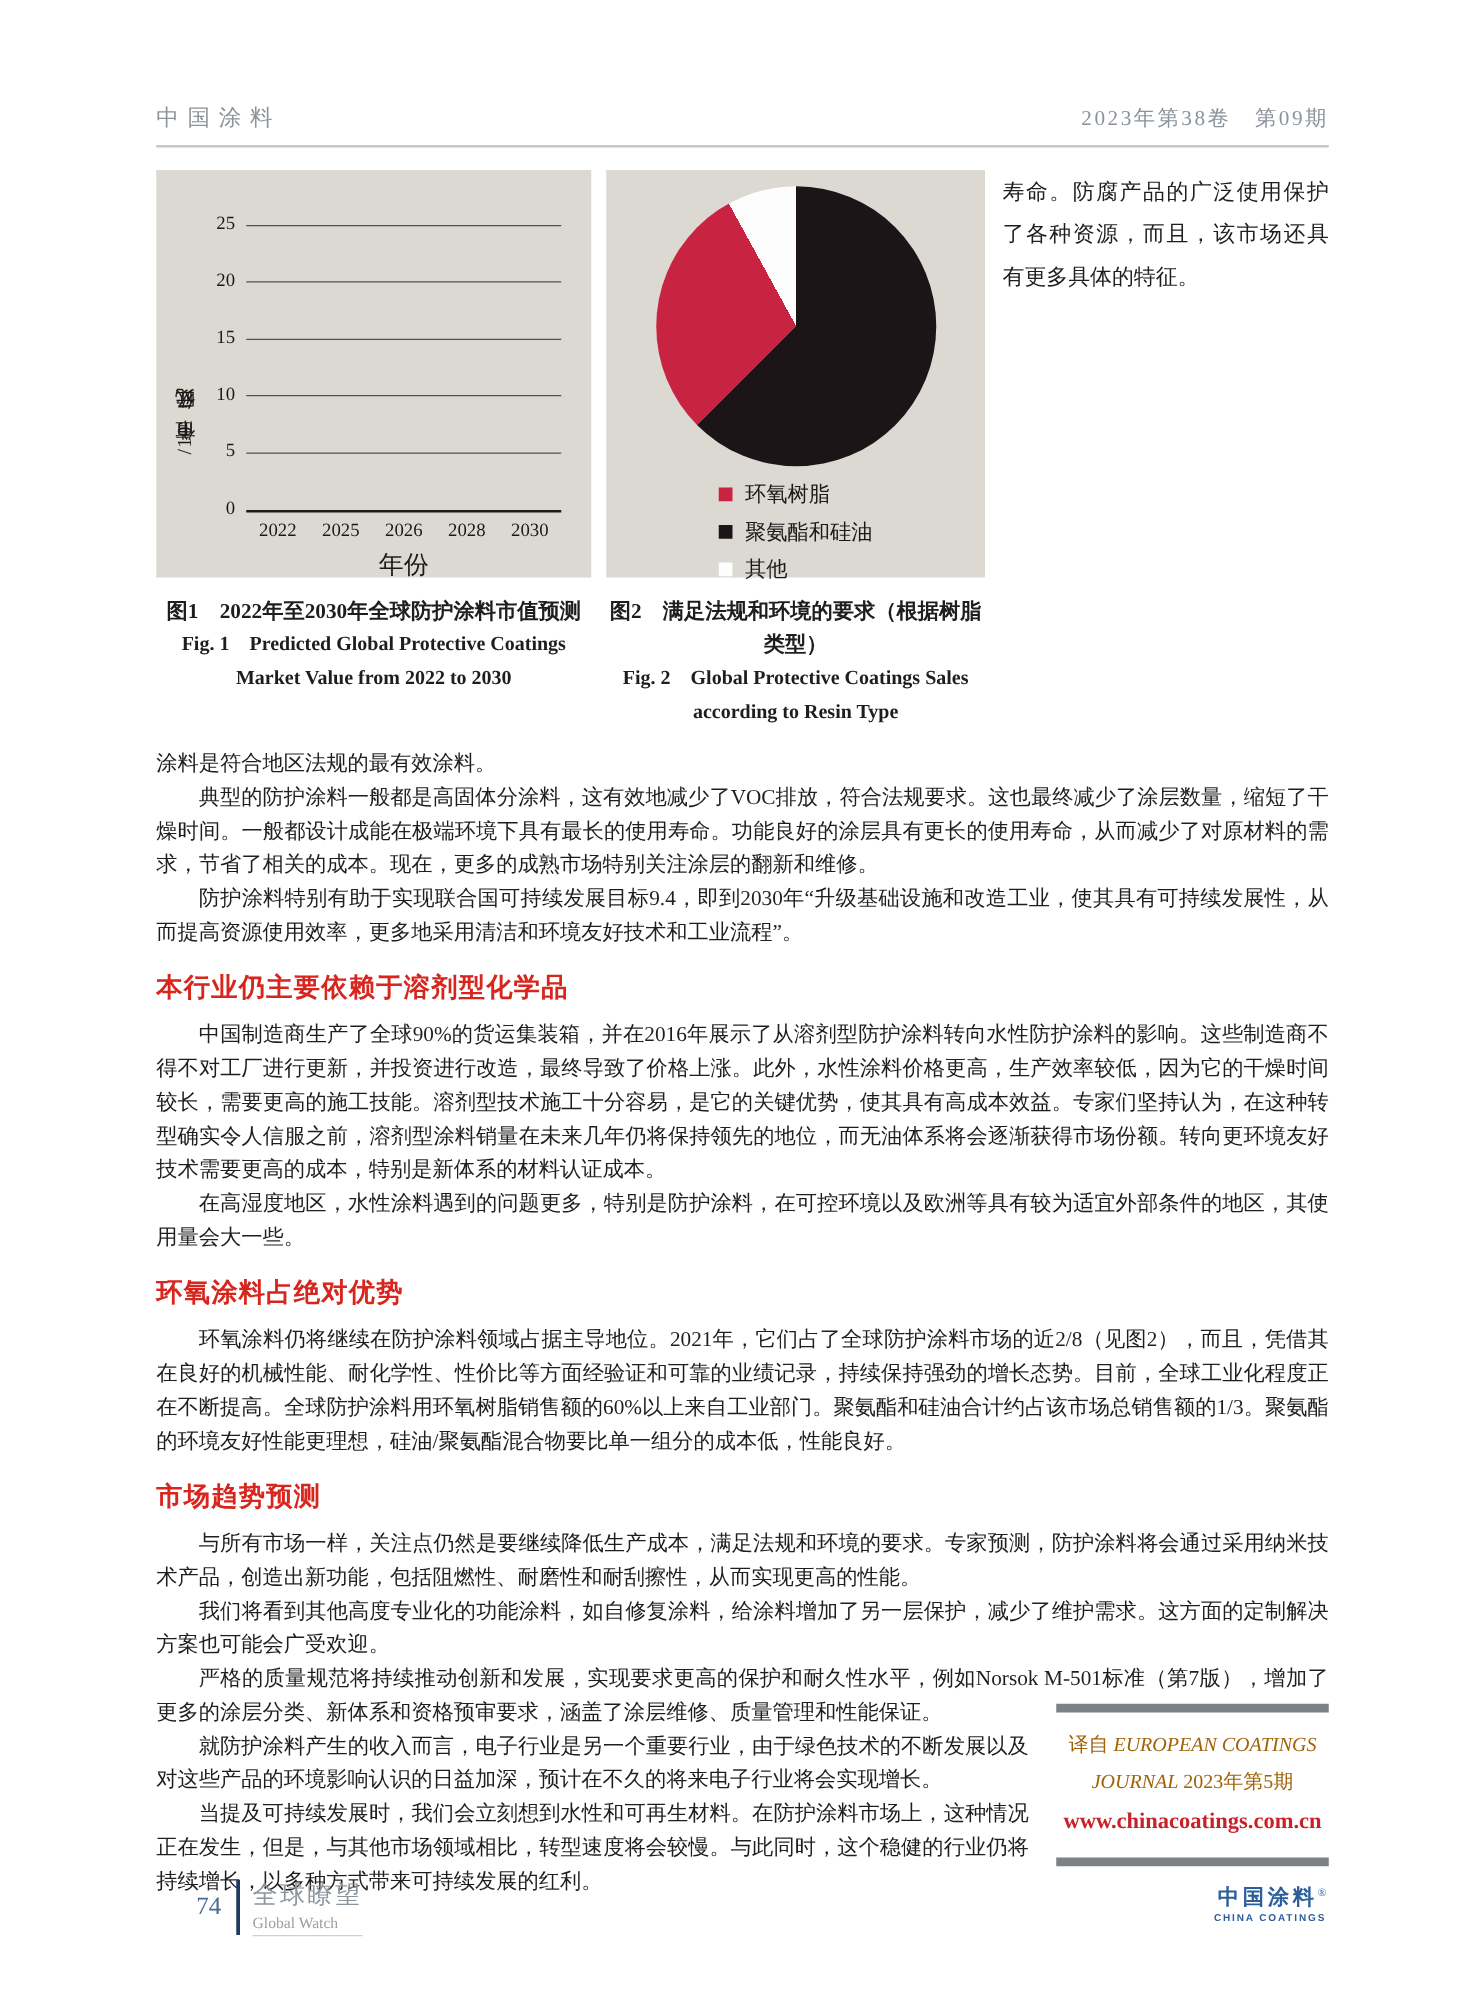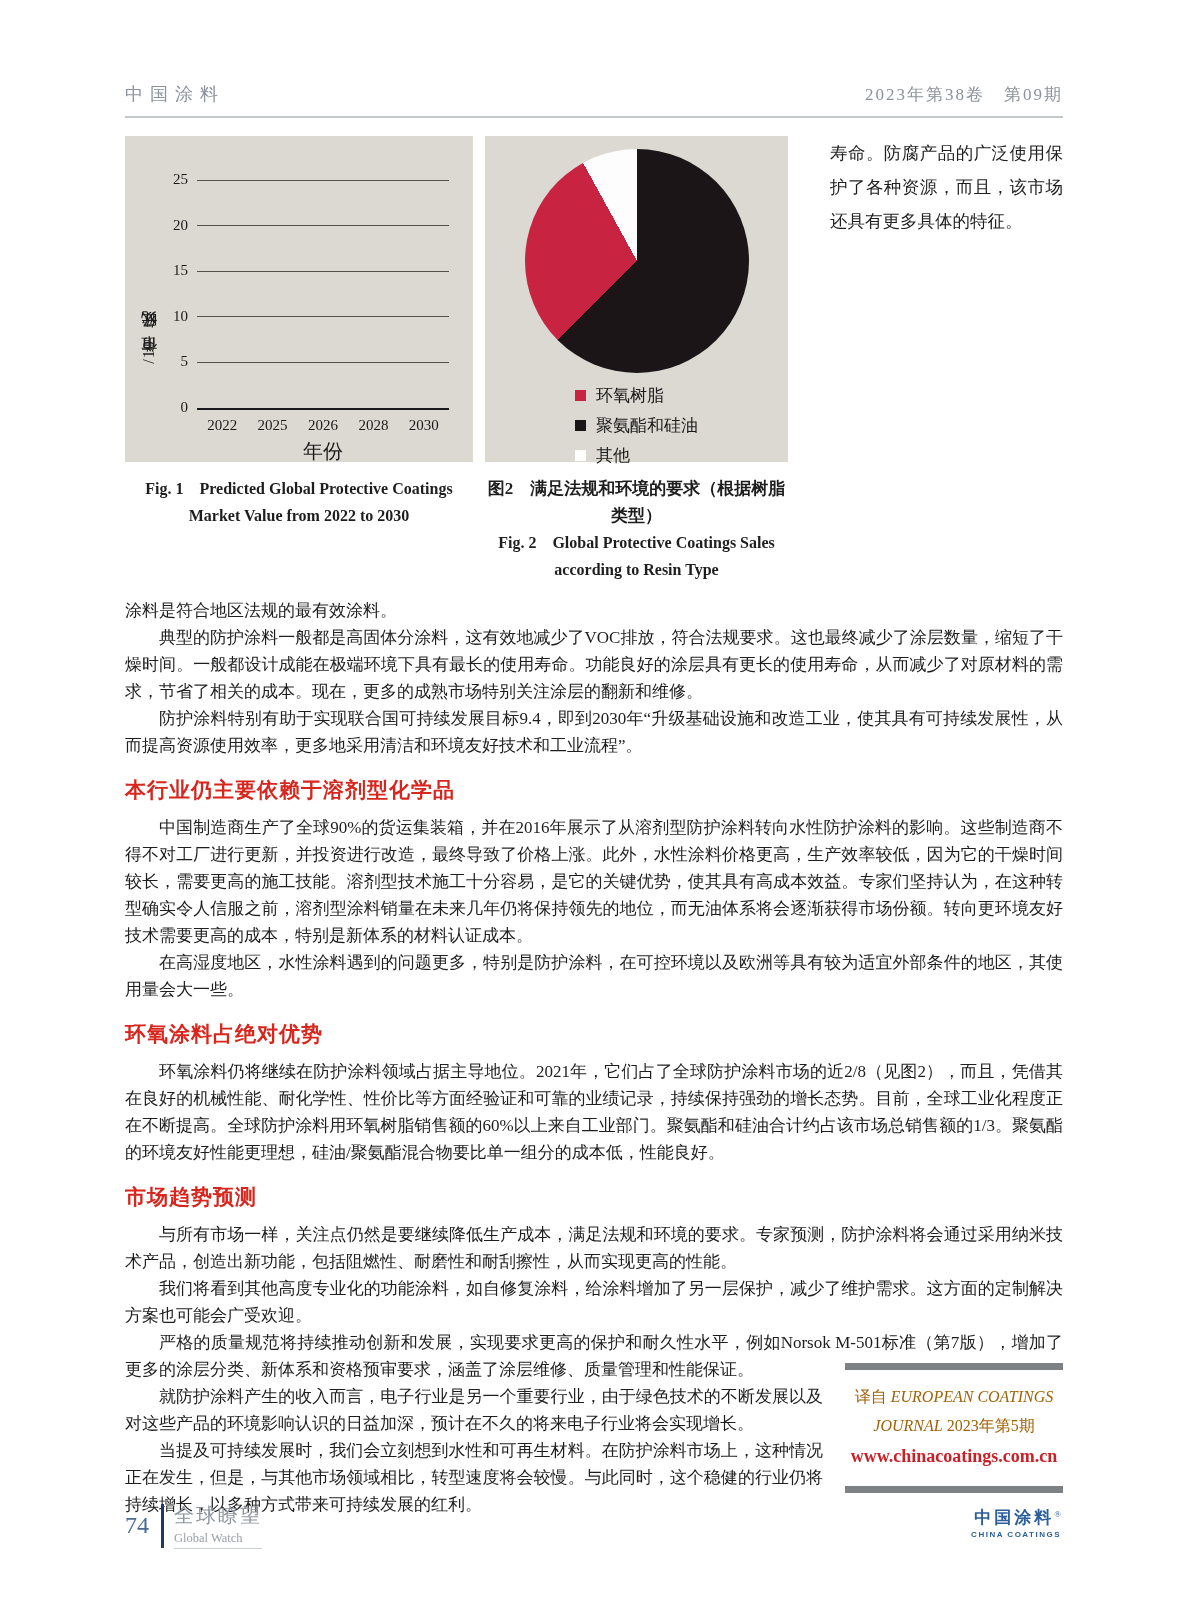--- a/index.html
+++ b/index.html
@@ -15,21 +15,21 @@
   
   .header { display:flex; justify-content:space-between; align-items:flex-end;
             margin-top:82px; padding-bottom:10px; border-bottom:2px solid #c3c8cb; }
   .header .jname { color:#8b939a; font-size:18px; letter-spacing:7px; }
   .header .issue { color:#8b939a; font-size:17px; letter-spacing:2px; }
 
   
   .figrow { display:flex; margin-top:18px; }
   .figblock1 { width:348px; }
   .figblock2 { width:303px; margin-left:12px; }
-  .rightcol  { flex:1; margin-left:42px; }
+  .rightcol  { flex:1; margin-left:14px; }
 
   .panel { background:#dbd9d1; height:326px; position:relative; }
 
   
   .barchart { position:absolute; left:72px; right:24px; top:44px; }
   .bar-plot { position:relative; height:230px; border-bottom:2px solid #1a1a1a; }
   .gridline { position:absolute; left:0; right:0; height:1px; background:#55524c; }
   .tick-label { position:absolute; right:calc(100% + 9px); font-size:15px; color:#1a1a1a; }
   .bars { position:absolute; left:0; right:0; top:0; bottom:0; display:flex; align-items:flex-end; }
   .bar-cell { flex:1; display:flex; justify-content:center; }
@@ -77,21 +77,21 @@
   .transbox .url { color:#ca2128; font-weight:bold; font-size:18px; line-height:32px; }
   .logo { text-align:right; margin-top:13px; padding-right:2px; }
   .logo .cn { color:#2b5e9b; font-weight:bold; font-size:17px; letter-spacing:3px;
               font-family:"Liberation Sans","DejaVu Sans",sans-serif; }
   .logo .reg { color:#2b5e9b; font-size:9px; vertical-align:super; }
   .logo .en { color:#2b5e9b; font-size:8px; letter-spacing:1.5px; font-weight:bold;
               font-family:"Liberation Sans","DejaVu Sans",sans-serif; margin-top:1px; }
 
   
   .footer { position:absolute; left:125px; top:1502px; display:flex; align-items:center; }
-  .footer .pagenum { font-size:24px; color:#4a6b94; margin-right:12px; }
+  .footer .pagenum { font-size:20px; color:#4a6b94; margin-right:12px;margin-left:32px; }
   .footer .divider { width:3px; height:44px; background:#1e3a63; margin-right:10px; }
   .footer .col .cn { font-size:20px; color:#8d959c; letter-spacing:2px; }
   .footer .col .en { font-size:12.5px; color:#99a0a6; border-bottom:1px solid #ccd1d4;
                      padding-bottom:2px; margin-top:2px; }
   .clearfix::after { content:""; display:block; clear:both; }
 </style>
 </head>
 <body>
 
 <div class="page">
@@ -142,20 +142,21 @@
                 <div class="xlab-cell">2022</div>
                 <div class="xlab-cell">2025</div>
                 <div class="xlab-cell">2026</div>
                 <div class="xlab-cell">2028</div>
                 <div class="xlab-cell">2030</div>
               </div>
             <div class="axis-title-x">年份</div>
           </div>
         </div>
         <div class="caption">
+          <div class="cn">图1　2022年至2030年全球防护涂料市值预测</div>
           <div class="en">Fig. 1　Predicted Global Protective Coatings</div>
           <div class="en">Market Value from 2022 to 2030</div>
         </div>
       </div>
 
       <div class="figblock2">
         <div class="panel">
           <div class="pie-wrap">
             <div class="pie" id="pie" style="background: conic-gradient(rgb(27, 21, 24) 0%, rgb(27, 21, 24) 62.5%, rgb(201, 35, 66) 62.5%, rgb(201, 35, 66) 92%, rgb(253, 253, 253) 92%, rgb(253, 253, 253) 100%);"></div>
           </div>

